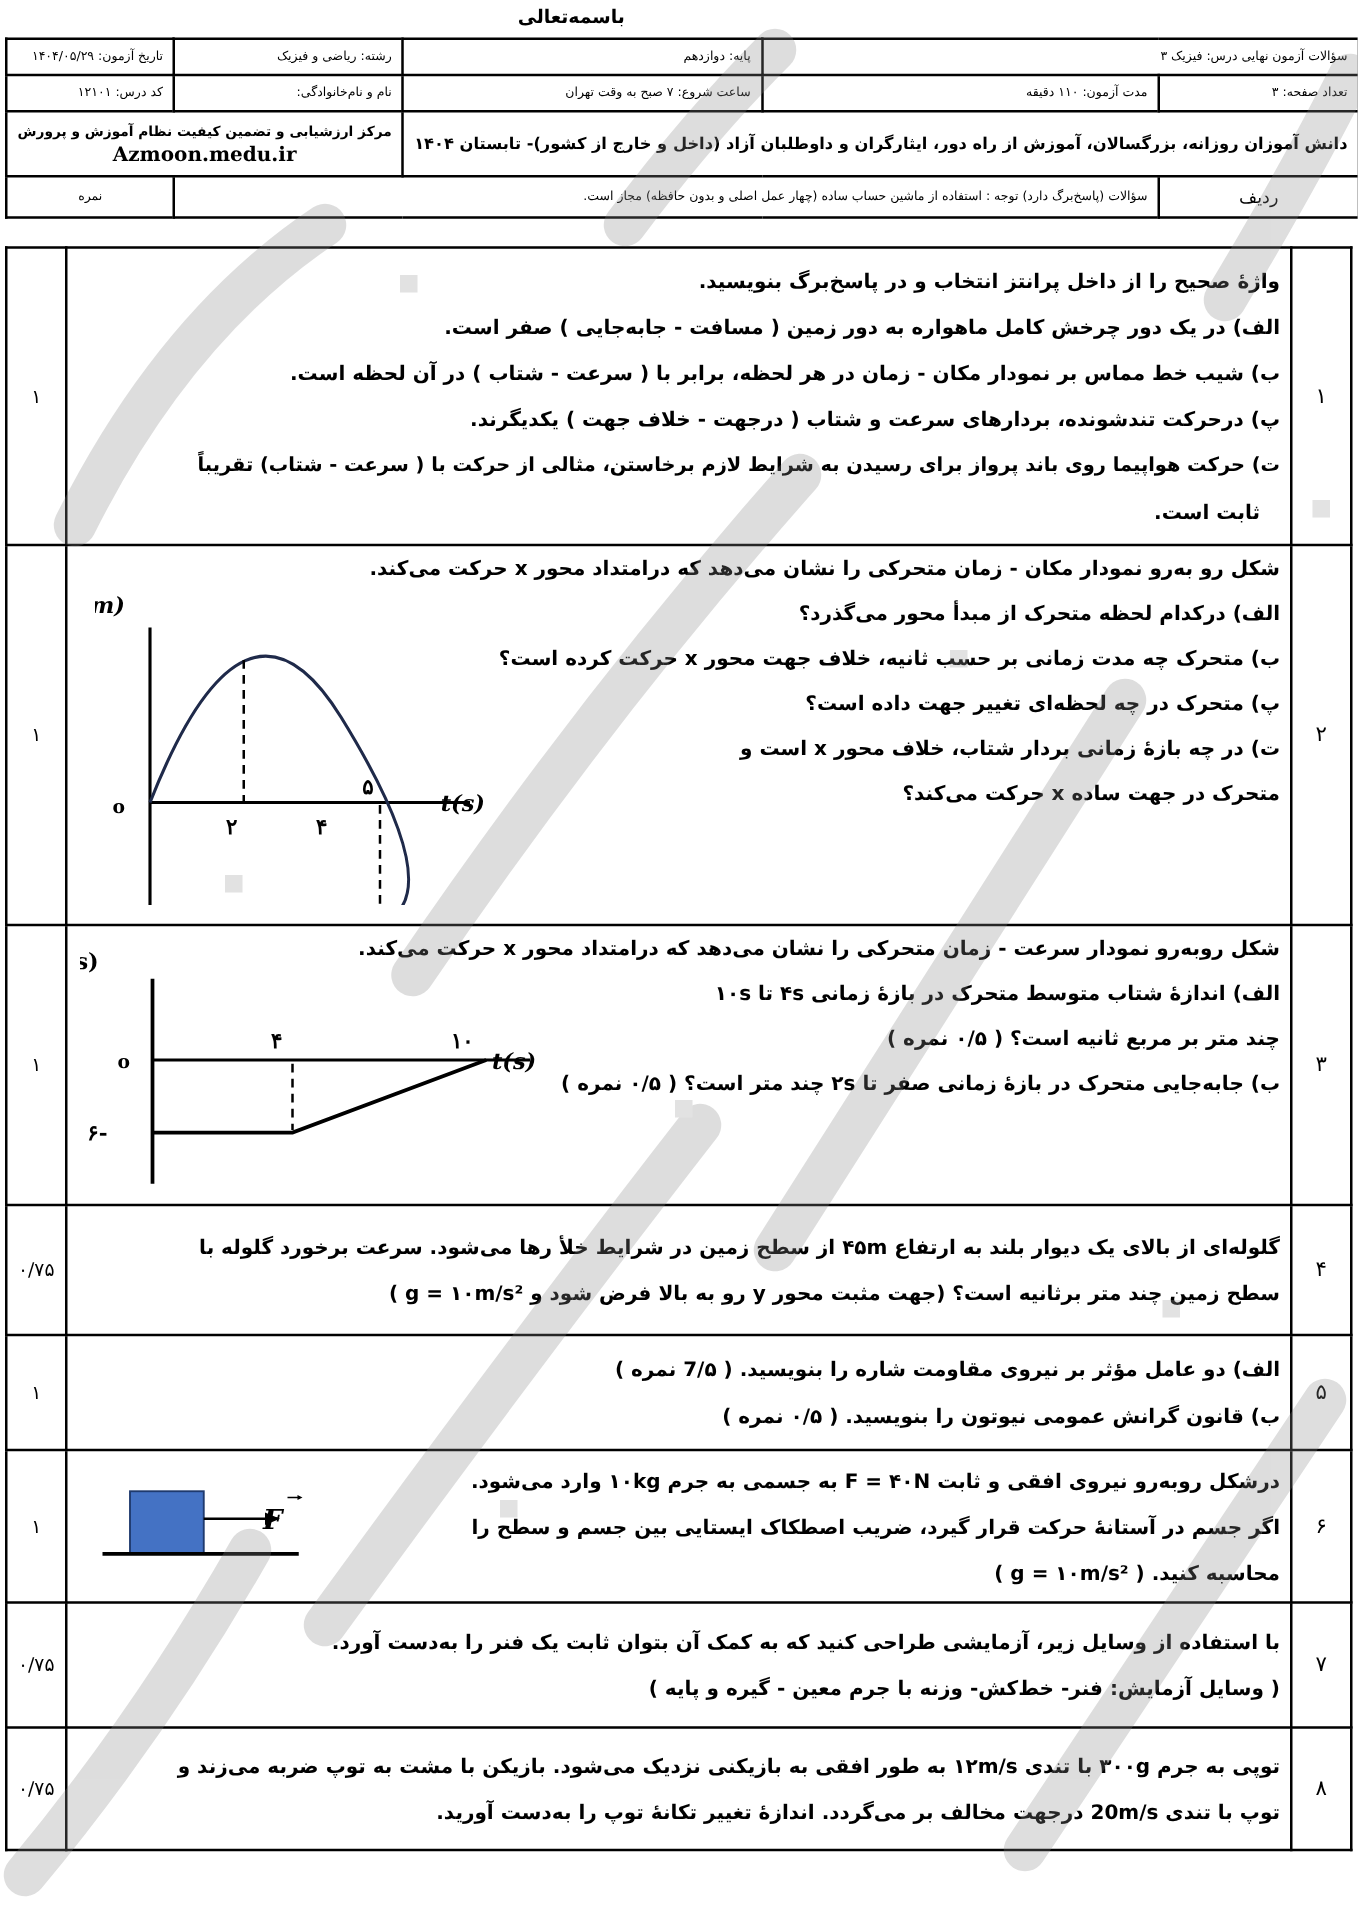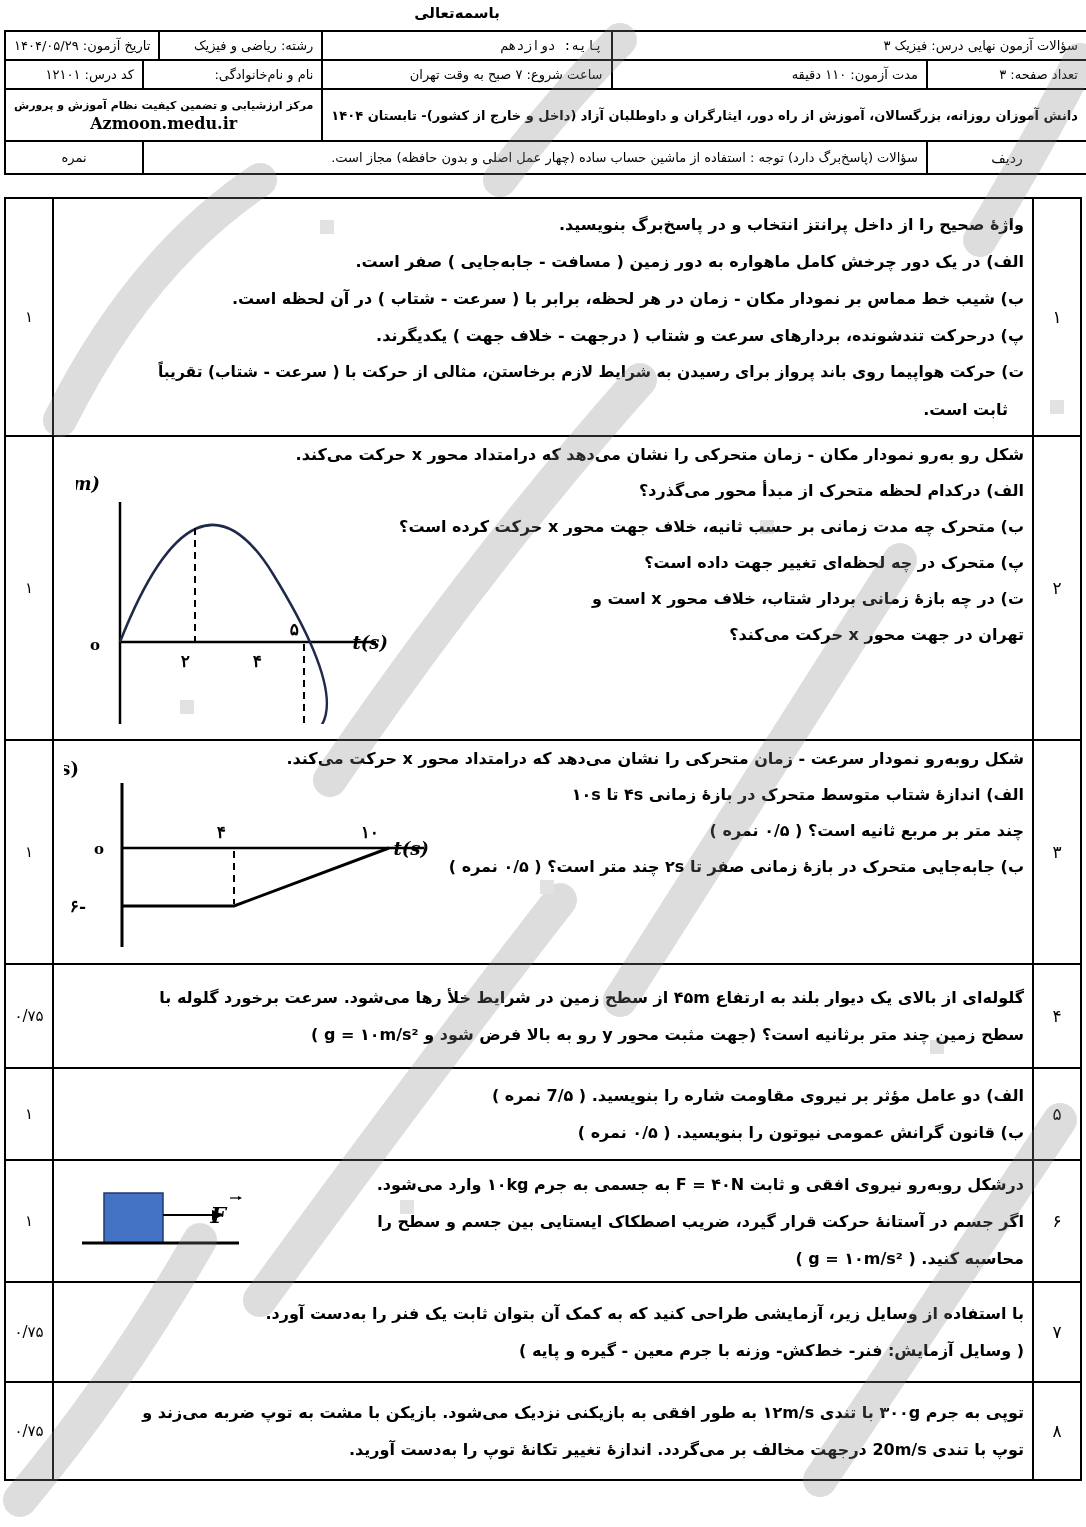--- a/index.html
+++ b/index.html
@@ -2,21 +2,21 @@
 <html><head>
 <meta charset="utf-8">
 <style>
   html, body { margin:0; padding:0; background:#fff; }
   body { width:1086px; height:1527px; position:relative; overflow:hidden;
          font-family:"DejaVu Sans", sans-serif; color:#000; direction:rtl; }
   .abs { position:absolute; }
   .title-top { top:4px; left:0; width:914px; text-align:center; font-size:15px; font-weight:bold; }
   table { border-collapse:collapse; position:absolute; }
   td { border:2px solid #000; padding:0 8px; vertical-align:middle; }
-  .hdr td { font-size:13px; height:24px; white-space:nowrap; }
+  .hdr td { font-size:10px; height:24px; white-space:nowrap; }
   .hdr .small { font-size:11px; font-weight:bold; text-align:center; line-height:18px; }
   .hdr .url { font-family:"DejaVu Serif", serif; font-weight:bold; font-size:16px; direction:ltr; display:block; }
   .main td { font-size:16px; font-weight:bold; }
   .main td.num { width:46px; text-align:center; font-weight:normal; font-size:17px; padding:0; }
   .main td.score { width:46px; text-align:center; font-weight:normal; font-size:15px; padding:0; direction:ltr; }
   .q-line { line-height:37px; white-space:nowrap; }
   .q-line2 { line-height:36px; white-space:nowrap; }
   .qcell { position:relative; }
   svg text { font-family:"DejaVu Serif", serif; }
   .watermark { position:absolute; left:0; top:0; width:1086px; height:1527px; pointer-events:none; opacity:0.28; }
@@ -24,21 +24,21 @@
 </style>
 </head>
 <body>
 
 <div class="abs title-top">باسمه‌تعالی</div>
 
 <table class="hdr" style="top:30px; left:4px; width:1078px;">
   <tbody>
       <tr style="height:29px;">
     <td colspan="2" style="width:372px;">سؤالات آزمون نهایی درس: فیزیک ۳</td>
-    <td colspan="2" style="width:190px;font-family:Liberation Mono, monospace;">پایه: دوازدهم</td>
+    <td colspan="2" style="width:190px;">پایه: دوازدهم</td>
     <td style="width:188px;text-align:right;">رشته: ریاضی و فیزیک</td>
     <td colspan="2" style="width:196px;">تاریخ آزمون: ۱۴۰۴/۰۵/۲۹</td>
   </tr>
   <tr style="height:29px;">
     <td style="width:142px;">تعداد صفحه: ۳</td>
     <td colspan="2">مدت آزمون: ۱۱۰ دقیقه</td>
     <td colspan="1">ساعت شروع: ۷ صبح به وقت تهران</td>
     <td colspan="2">نام و نام‌خانوادگی:</td>
     <td style="width:120px;">کد درس: ۱۲۱۰۱</td>
   </tr>
@@ -74,21 +74,21 @@
   </tr>
 
   <tr style="height:304px;">
     <td class="num">۲</td>
     <td class="qcell" style="vertical-align:top;">
       <div class="q-line2">شکل رو به‌رو نمودار مکان - زمان متحرکی را نشان می‌دهد که درامتداد محور x حرکت می‌کند.</div>
       <div class="q-line2">الف) درکدام لحظه متحرک از مبدأ محور می‌گذرد؟</div>
       <div class="q-line2">ب) متحرک چه مدت زمانی بر حسب ثانیه، خلاف جهت محور x حرکت کرده است؟</div>
       <div class="q-line2">پ) متحرک در چه لحظه‌ای تغییر جهت داده است؟</div>
       <div class="q-line2">ت) در چه بازهٔ زمانی بردار شتاب، خلاف محور x است و</div>
-      <div class="q-line2">تهران در جهت محور x حرکت می‌کند؟</div>
+      <div class="q-line2">متحرک در جهت ساده x حرکت می‌کند؟</div>
       <svg class="abs" style="left:22px; top:22px;" width="330" height="265" viewBox="0 0 330 265">
         <line x1="44" y1="43" x2="44" y2="272" stroke="#000" stroke-width="2.5"></line>
         <line x1="44" y1="183" x2="300" y2="183" stroke="#000" stroke-width="2.5"></line>
         <path d="M44 183 Q 120 -10 197 115 T 241 272" fill="none" stroke="#1f2a4a" stroke-width="2.5" transform="translate(0,0)"></path>
         <line x1="119" y1="69" x2="119" y2="183" stroke="#000" stroke-width="2" stroke-dasharray="7,5"></line>
         <line x1="228" y1="185" x2="228" y2="270" stroke="#000" stroke-width="2" stroke-dasharray="7,5"></line>
         <text x="24" y="31" font-size="18" font-weight="bold"><tspan font-style="italic">x(m)</tspan></text>
         <text x="312" y="190" font-size="18" font-weight="bold" font-style="italic">t(s)</text>
         <text x="24" y="191" font-size="15">o</text>
         <text x="114" y="208" font-size="17" font-weight="bold">۲</text>

